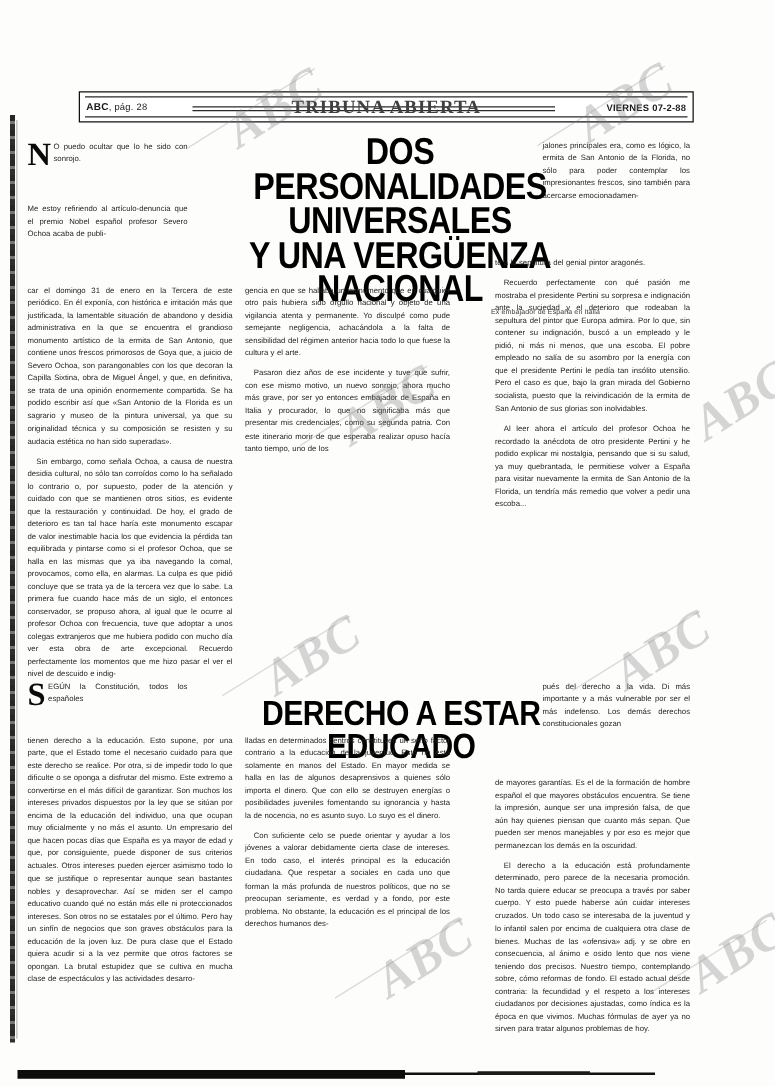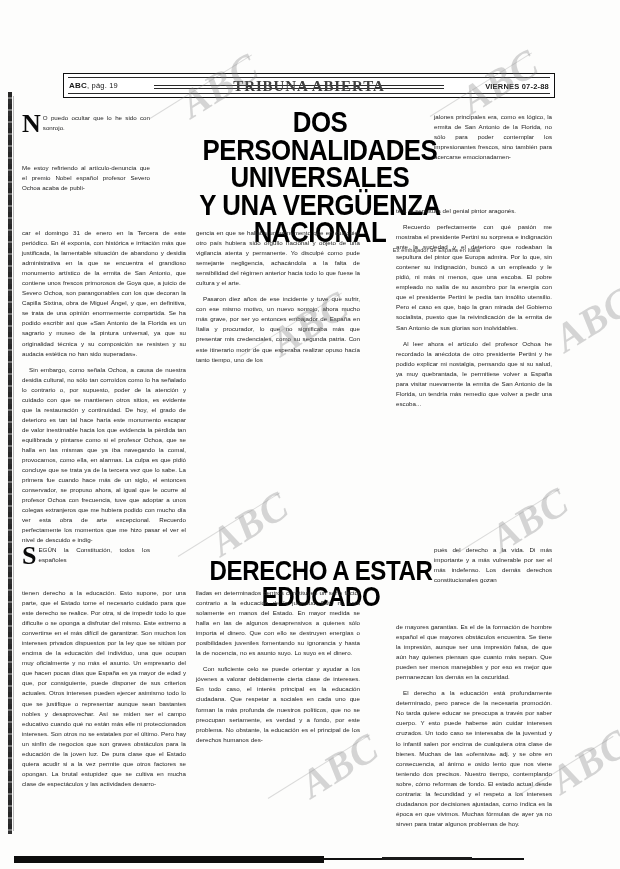--- a/index.html
+++ b/index.html
@@ -200,21 +200,21 @@
   <div class="scan-edge-left"></div>
   <div class="scan-edge-left2"></div>
 
   <div class="masthead">
     <div class="masthead-inner">
       <div class="mast-rule" style="left:4px; right:4px; top:3px;"></div>
       <div class="mast-rule" style="left:90px; right:110px; top:11px;"></div>
       <div class="mast-rule" style="left:90px; right:110px; top:14px;"></div>
       <div class="mast-rule" style="left:4px; right:4px; bottom:3px;"></div>
       <div class="mast-left-label">
-        <span class="abc">ABC</span><span>, </span><span>pág. 19</span>
+        <span class="abc">ABC</span><span>, </span><span>pág. 28</span>
       </div>
       <div class="mast-title">TRIBUNA ABIERTA</div>
       <div class="mast-date">VIERNES 07-2-88</div>
     </div>
   </div>
 
   <div class="article">
 
     <div style="position:absolute; left:160px; top:108px; width:320px;">
       <div class="headline h1">DOS PERSONALIDADES UNIVERSALES</div>

